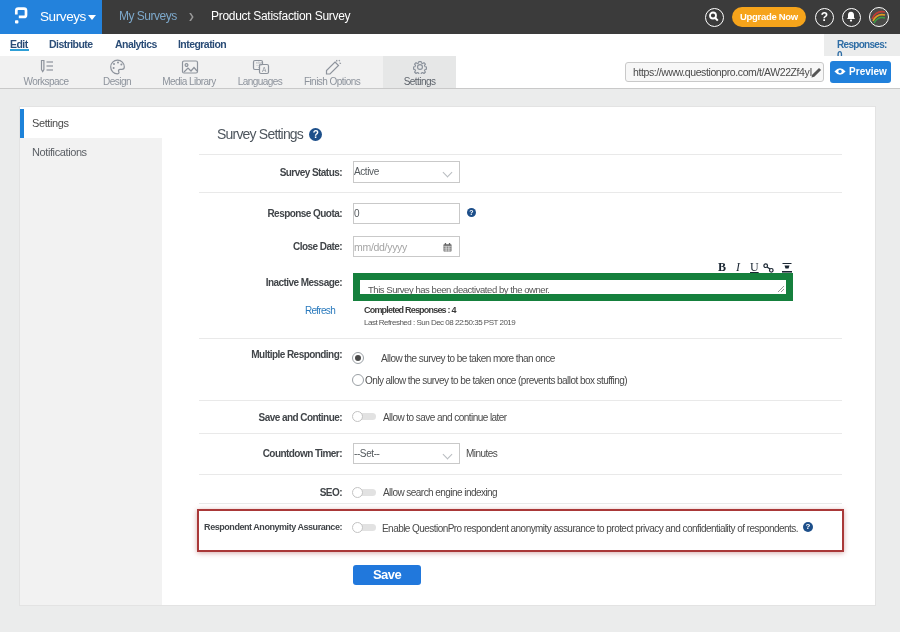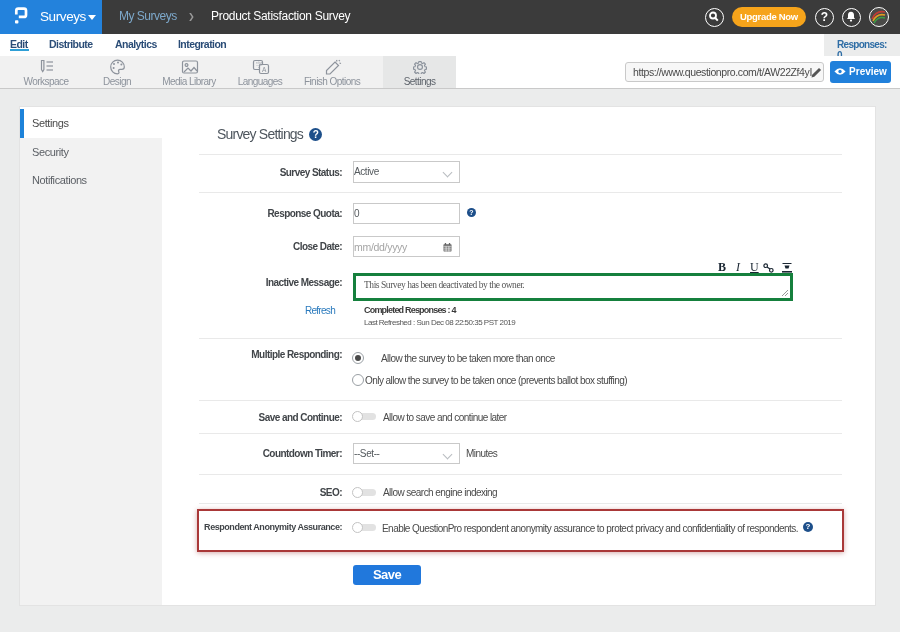--- a/index.html
+++ b/index.html
@@ -189,21 +189,20 @@
     <div id="previewbtn"><svg width="12" height="9" viewBox="0 0 13 9" style="vertical-align:-1px;margin-right:3px">
           <path d="M0.5,4.5 Q6.5,-2.5 12.5,4.5 Q6.5,11.5 0.5,4.5z" fill="#fff"></path>
           <circle cx="6.5" cy="4.5" r="1.8" fill="#2080db"></circle>
         </svg>Preview</div>
   </div>
 
   <div id="card">
     <div id="sidebar">
       <div class="graybg"></div>
       <div class="sitem" id="sitem-settings">Settings</div>
-      <div class="sitem">Security</div>
       <div class="sitem">Notifications</div>
     </div>
     <div id="main">
       <div id="title">Survey Settings&nbsp; <span class="qhelp" style="width:13px;height:13px;font-size:10px;line-height:13px;vertical-align:1px;letter-spacing:0;">?</span></div>
       <div class="sep" style="top:48px;"></div>
 
       <div class="flabel" style="top:61px;">Survey Status:</div>
       <div class="finput" style="top:55px;">Active<div class="chev"></div></div>
       <div class="sep" style="top:86px;"></div>
 
@@ -241,21 +240,21 @@
         </svg>
       <svg style="position:absolute;left:620px;top:156px;" width="10" height="11" viewBox="0 0 10 11">
           <g stroke="#1a2632">
             <line x1="0.5" y1="1.5" x2="9.5" y2="1.5" stroke-width="1"></line>
             <path d="M2.5,3.5 h5 l-1,3 h-3 z" fill="#1a2632" stroke="none"></path>
             <line x1="0" y1="9.8" x2="10" y2="9.8" stroke-width="1.6"></line>
           </g>
         </svg>
 
       <div class="flabel" style="top:171px;">Inactive Message:</div>
-      <div style="position:absolute;left:191px;top:167px;width:440px;height:28px;border:3px solid #15803d;font-size:9.5px;letter-spacing:-0.45px;color:#555;padding:4px 10px 0 8px;font-family:Liberation Serif, serif;">This Survey has been deactivated by the owner.
+      <div style="position:absolute;left:191px;top:167px;width:440px;height:28px;border:7px solid #15803d;font-size:9.5px;letter-spacing:-0.45px;color:#555;padding:4px 10px 0 8px;">This Survey has been deactivated by the owner.
         <svg width="8" height="8" viewBox="0 0 8 8" style="position:absolute;right:1px;bottom:1px;">
             <g stroke="#999" stroke-width="1">
               <line x1="7" y1="1" x2="1" y2="7"></line>
               <line x1="7" y1="4" x2="4" y2="7"></line>
             </g>
           </svg>
       </div>
 
       <div style="position:absolute;left:0;top:199px;width:173px;text-align:right;font-size:10px;letter-spacing:-0.7px;color:#2a7abd;">Refresh</div>
       <div style="position:absolute;left:202px;top:199px;font-size:9px;font-weight:bold;letter-spacing:-0.8px;color:#3a3a3a;">Completed Responses : 4</div>

